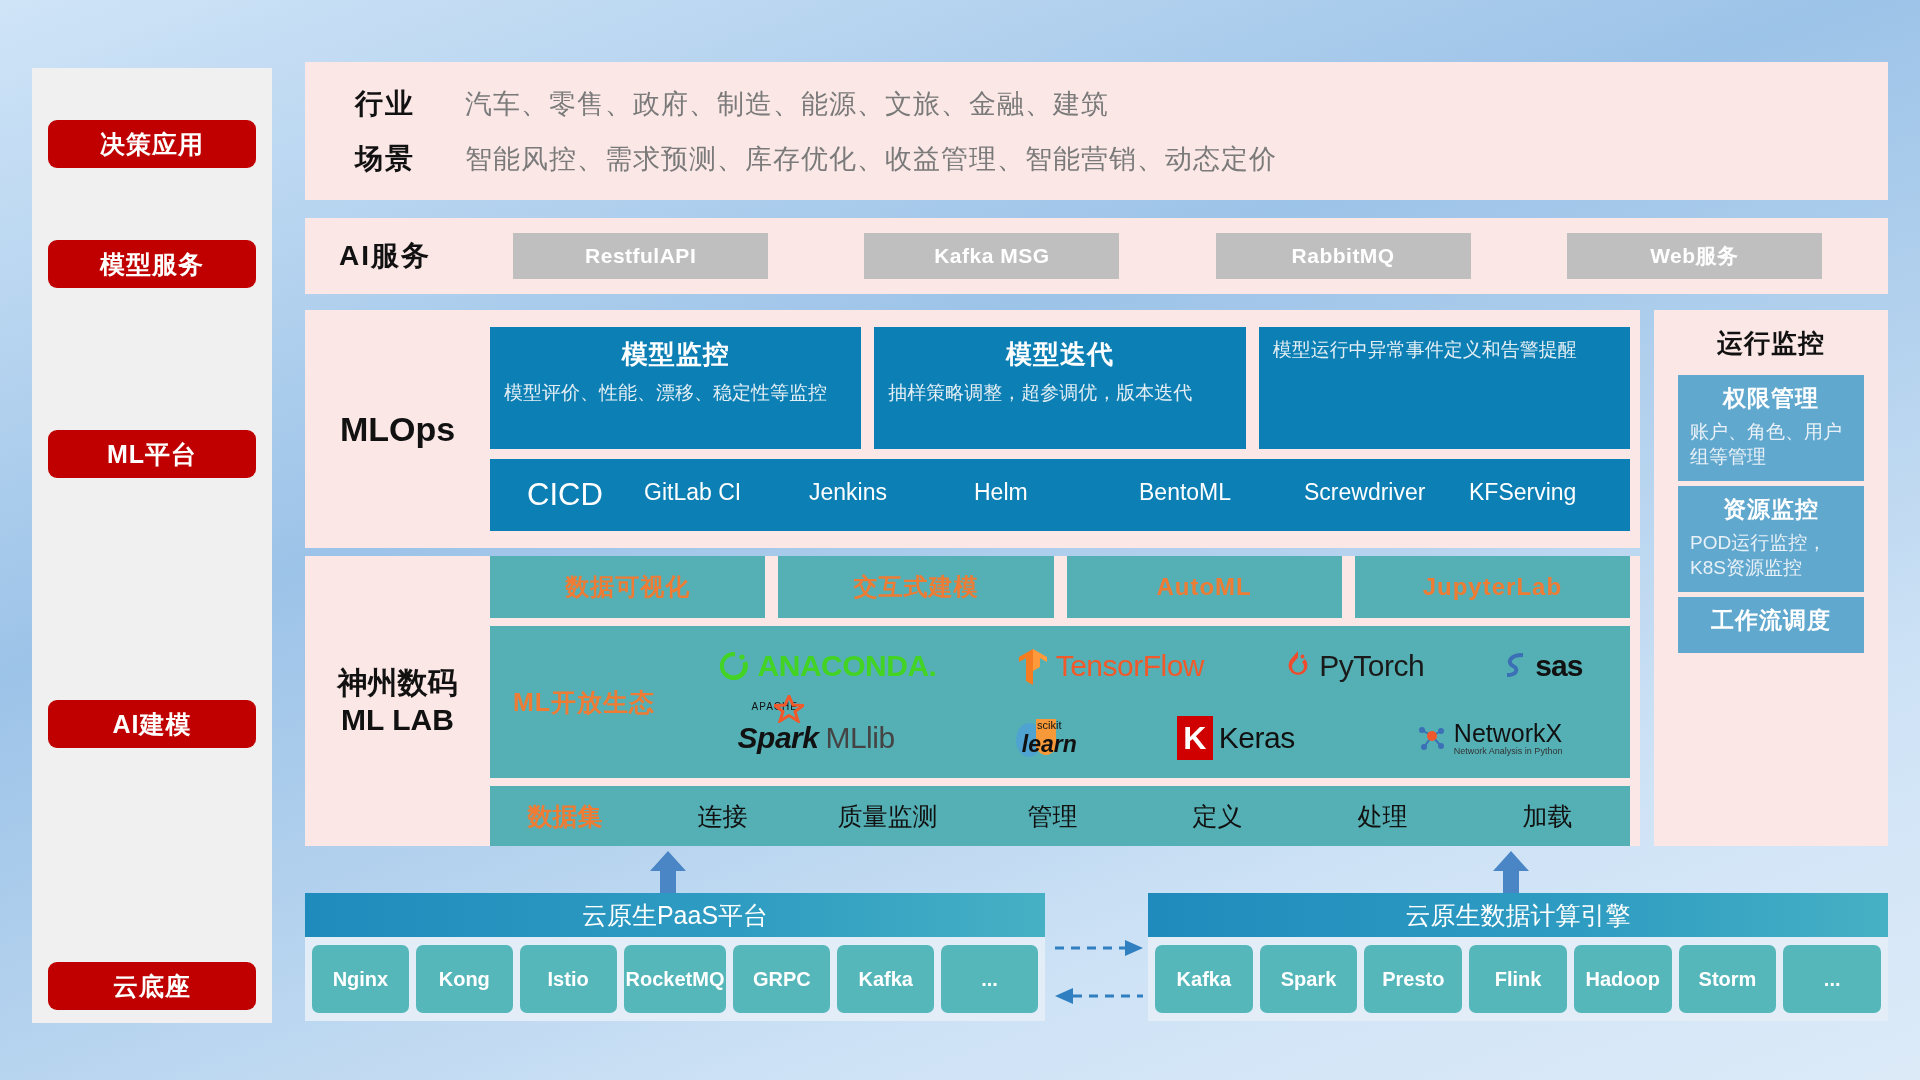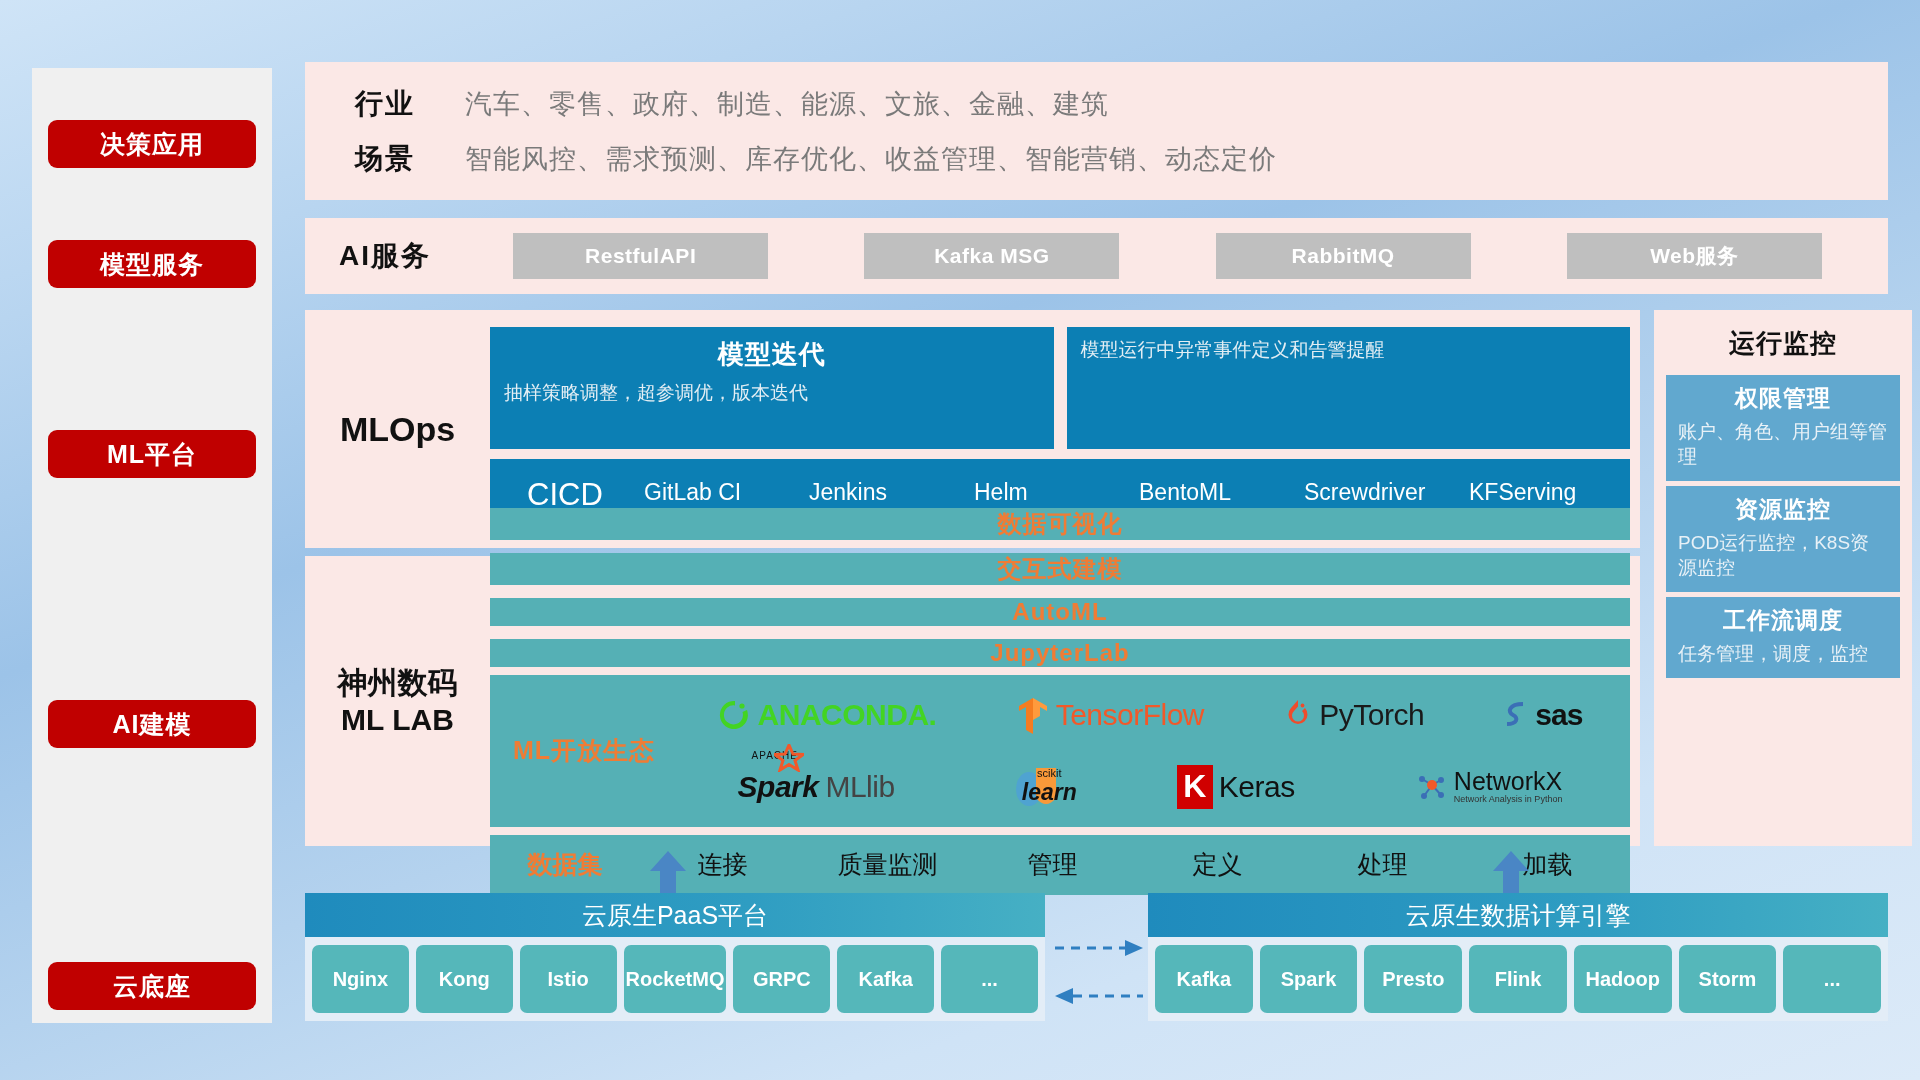--- a/index.html
+++ b/index.html
@@ -105,21 +105,21 @@
   #band-mllab {
     position: absolute; left: 305px; top: 556px;
     width: 1335px; height: 290px;
     display: flex; align-items: center;
   }
   #mllab-label {
     width: 185px; text-align: center;
     font-size: 30px; font-weight: bold; color: #111; line-height: 1.25;
   }
   #mllab-right { flex: 1; padding: 8px 10px 8px 0; }
-  #mllab-tools { display: flex; gap: 13px; flex-direction: column; }
+  #mllab-tools { display: flex; gap: 13px; }
   .tool-box {
     flex: 1; height: 62px; background: #55b0b5;
     color: #ef7c35; font-weight: bold; font-size: 24px;
     display: flex; align-items: center; justify-content: center;
     letter-spacing: 1px;
   }
   #eco-box {
     margin-top: 8px; background: #55b0b5; height: 152px;
     display: flex; align-items: center;
   }
@@ -140,22 +140,22 @@
     width: 150px; flex: none; text-align: center;
     color: #ef7c35; font-weight: bold; font-size: 25px;
   }
   .ds-item {
     flex: 1; text-align: center; color: #111; font-size: 25px;
   }
 
   
   #band-ops {
     position: absolute; left: 1654px; top: 310px;
-    width: 258px; height: 536px;
-    padding: 10px 12px;
+    width: 234px; height: 536px;
+    padding: 10px 24px;
   }
   #ops-title {
     text-align: center; font-size: 26px; font-weight: bold;
     color: #111; letter-spacing: 1px; margin: 6px 0 14px;
   }
   .ops-card {
     background: #61a8cf; margin-bottom: 5px; padding: 8px 12px 12px;
   }
   .ops-card .t {
     text-align: center; color: #fff; font-weight: bold;
@@ -236,20 +236,24 @@
     <div class="aiserv-cell">
       <div class="aiserv-btn">Web服务</div>
     </div>
   </div>
 </div>
 
 <div id="band-mlops" class="pink">
   <div id="mlops-label">MLOps</div>
   <div id="mlops-right">
     <div id="mlops-cards">
+      <div class="mlops-card">
+        <div class="t">模型监控</div>
+        <div class="d">模型评价、性能、漂移、稳定性等监控</div>
+      </div>
       <div class="mlops-card">
         <div class="t">模型迭代</div>
         <div class="d">抽样策略调整，超参调优，版本迭代</div>
       </div>
       <div class="mlops-card">
         <div class="d">模型运行中异常事件定义和告警提醒</div>
       </div>
     </div>
     <div id="cicd-bar">
       <div id="cicd-title">CICD</div>
@@ -380,21 +384,20 @@
   <div class="ops-card">
     <div class="t">权限管理</div>
     <div class="d">账户、角色、用户组等管理</div>
   </div>
   <div class="ops-card">
     <div class="t">资源监控</div>
     <div class="d">POD运行监控，K8S资源监控</div>
   </div>
   <div class="ops-card">
     <div class="t">工作流调度</div>
-    <div class="d">任务管理，调度，监控</div>
   </div>
 </div>
 
 <div class="up-arrow" id="arrow-left-up">
   <svg width="40" height="42" viewBox="0 0 40 42">
       <path d="M20 0 L38 20 L28 20 L28 42 L12 42 L12 20 L2 20 Z" fill="#4a86c5"></path>
     </svg>
 </div>
 <div class="up-arrow" id="arrow-right-up">
   <svg width="40" height="42" viewBox="0 0 40 42">

